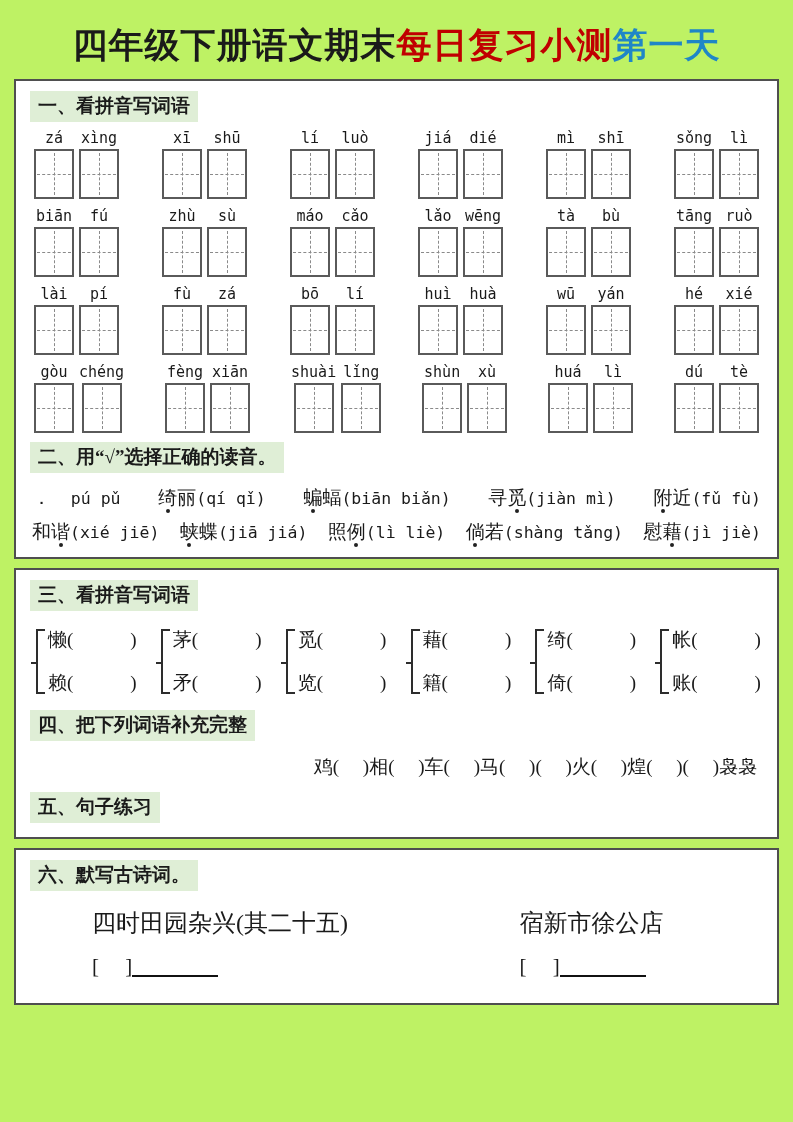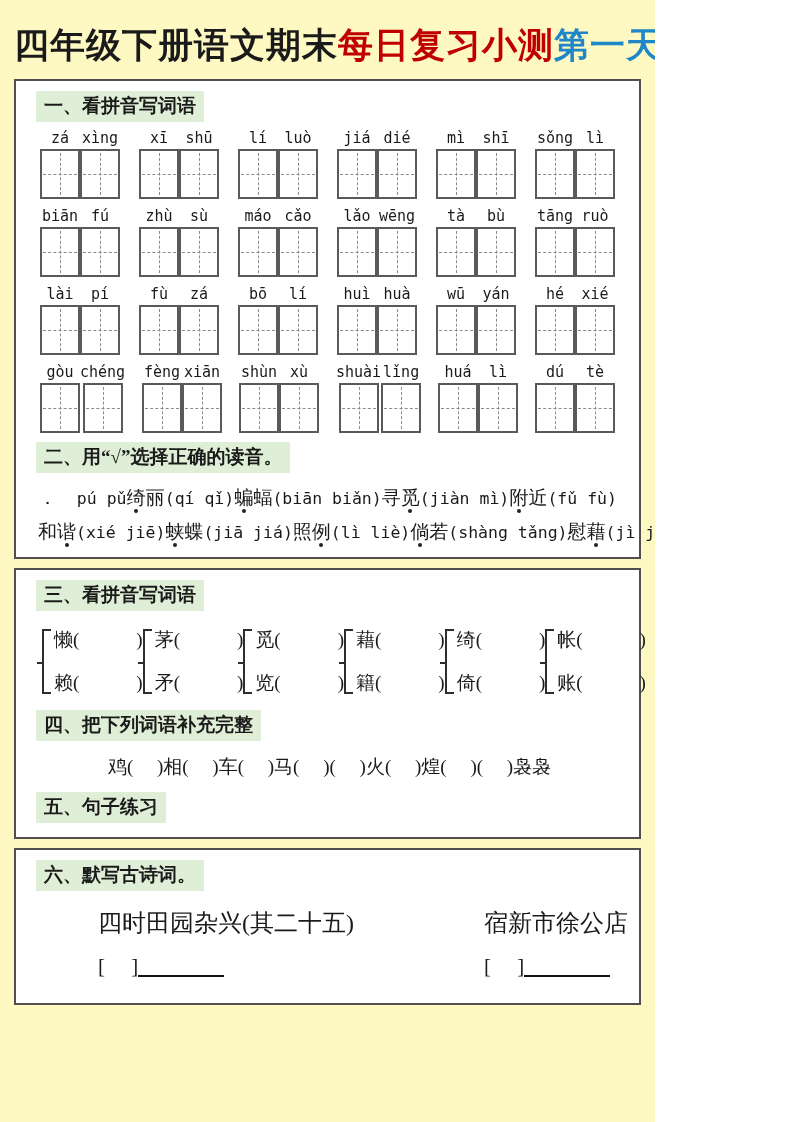--- a/index.html
+++ b/index.html
@@ -1,32 +1,32 @@
 <!DOCTYPE html>
 <html style="--accent-red: #c00000; --accent-blue: #1f86c7; --heading-bg: #dfeed6;"><head>
 <meta charset="utf-8">
 <style>
   :root{ --accent-red:#c00000; --accent-blue:#1f86c7; --heading-bg:#dfeed6; }
   *{box-sizing:border-box; margin:0; padding:0;}
   html,body{background:#fff;}
   body{font-family:"Liberation Serif", serif; color:#1a1a1a;}
-  .page{width:655px; height:1122px; background:#fef9c3; padding:22px 14px 0; overflow:hidden; position:relative;}
+  .page{width:793px; height:1122px; background:#bef264; padding:22px 14px 0; overflow:hidden; position:relative;}
 
   .title{text-align:center; font-size:35px; font-weight:700; letter-spacing:1px; margin-bottom:10px; white-space:nowrap;}
   .t-red{color:var(--accent-red);}
   .t-blue{color:var(--accent-blue);}
 
-  .box{border:2px solid #4f4f4f; background:#fff; padding:8px 20px 10px;}
+  .box{border:2px solid #4f4f4f; background:#fff; padding:8px 14px 10px;}
   .box + .box{margin-top:9px;}
 
   .sec-head{display:inline-block; background:var(--heading-bg); font-size:19px; font-weight:700; padding:2px 8px 3px; margin:2px 0 4px;}
 
   
   .py-row{display:flex; justify-content:space-between; margin:2px 4px 7px;}
-  .py-group{display:flex; align-items:flex-end;}
+  .py-group{display:flex; gap:5px;align-items:flex-end;}
   .py-cell{display:flex; flex-direction:column; align-items:center;}
   .py-label{font-family:"DejaVu Sans Mono", monospace; font-size:15px; height:21px; line-height:21px; white-space:nowrap;}
   .tian{width:40px; height:50px; border:2px solid #5a5a5a; position:relative; background:#fff;}
   .tian::before{content:""; position:absolute; left:50%; top:2px; bottom:2px; border-left:1px dashed #8a8a8a;}
   .tian::after{content:""; position:absolute; top:50%; left:1px; right:1px; border-top:1px dashed #8a8a8a;}
 
   
   .s2-line{display:flex; justify-content:space-between; align-items:baseline; font-size:19px; margin:8px 2px 2px; }
   .s2-item{white-space:nowrap;}
   .ch{position:relative;}
@@ -36,21 +36,21 @@
   
   .pairs{display:flex; justify-content:space-between; margin:12px 2px 12px 6px;}
   .pair{display:flex; align-items:stretch;}
   .brk{width:9px; border:2px solid #2d2d2d; border-right:none; margin:2px 3px 2px 0; position:relative;}
   .brk::before{content:""; position:absolute; left:-7px; top:50%; width:6px; border-top:2px solid #2d2d2d;}
   .pair-col{display:flex; flex-direction:column; justify-content:space-between; gap:17px; font-size:19px;}
   .pair-row{white-space:nowrap;}
   .blank{white-space:pre;}
 
   
-  .s4-row{display:flex; justify-content:center; font-size:19px; margin:9px 6px 10px 10px;}
+  .s4-row{display:flex; justify-content:flex-end; font-size:19px; margin:9px 6px 10px 10px;}
   .s4-item{white-space:pre;}
 
   
   .sent{font-size:19px; margin:9px 0 0 22px;}
   .ans-line{border-bottom:2px solid #222; margin:31px 2px 4px 26px; height:0;}
 
   
   .box3{position:relative; padding-bottom:26px;}
   .poem-cols{display:flex;}
   .poem-col{flex:1;}
@@ -300,36 +300,36 @@
                 <div class="tian"></div>
               </div>
               <div class="py-cell">
                 <div class="py-label">xiān</div>
                 <div class="tian"></div>
               </div>
             </div>
 
             <div class="py-group">
               <div class="py-cell">
+                <div class="py-label">shuài</div>
+                <div class="tian"></div>
+              </div>
+              <div class="py-cell">
+                <div class="py-label">lǐng</div>
+                <div class="tian"></div>
+              </div>
+            </div>
+
+            <div class="py-group">
+              <div class="py-cell">
                 <div class="py-label">shùn</div>
                 <div class="tian"></div>
               </div>
               <div class="py-cell">
                 <div class="py-label">xù</div>
-                <div class="tian"></div>
-              </div>
-            </div>
-
-            <div class="py-group">
-              <div class="py-cell">
-                <div class="py-label">shuài</div>
-                <div class="tian"></div>
-              </div>
-              <div class="py-cell">
-                <div class="py-label">lǐng</div>
                 <div class="tian"></div>
               </div>
             </div>
 
             <div class="py-group">
               <div class="py-cell">
                 <div class="py-label">huá</div>
                 <div class="tian"></div>
               </div>
               <div class="py-cell">

